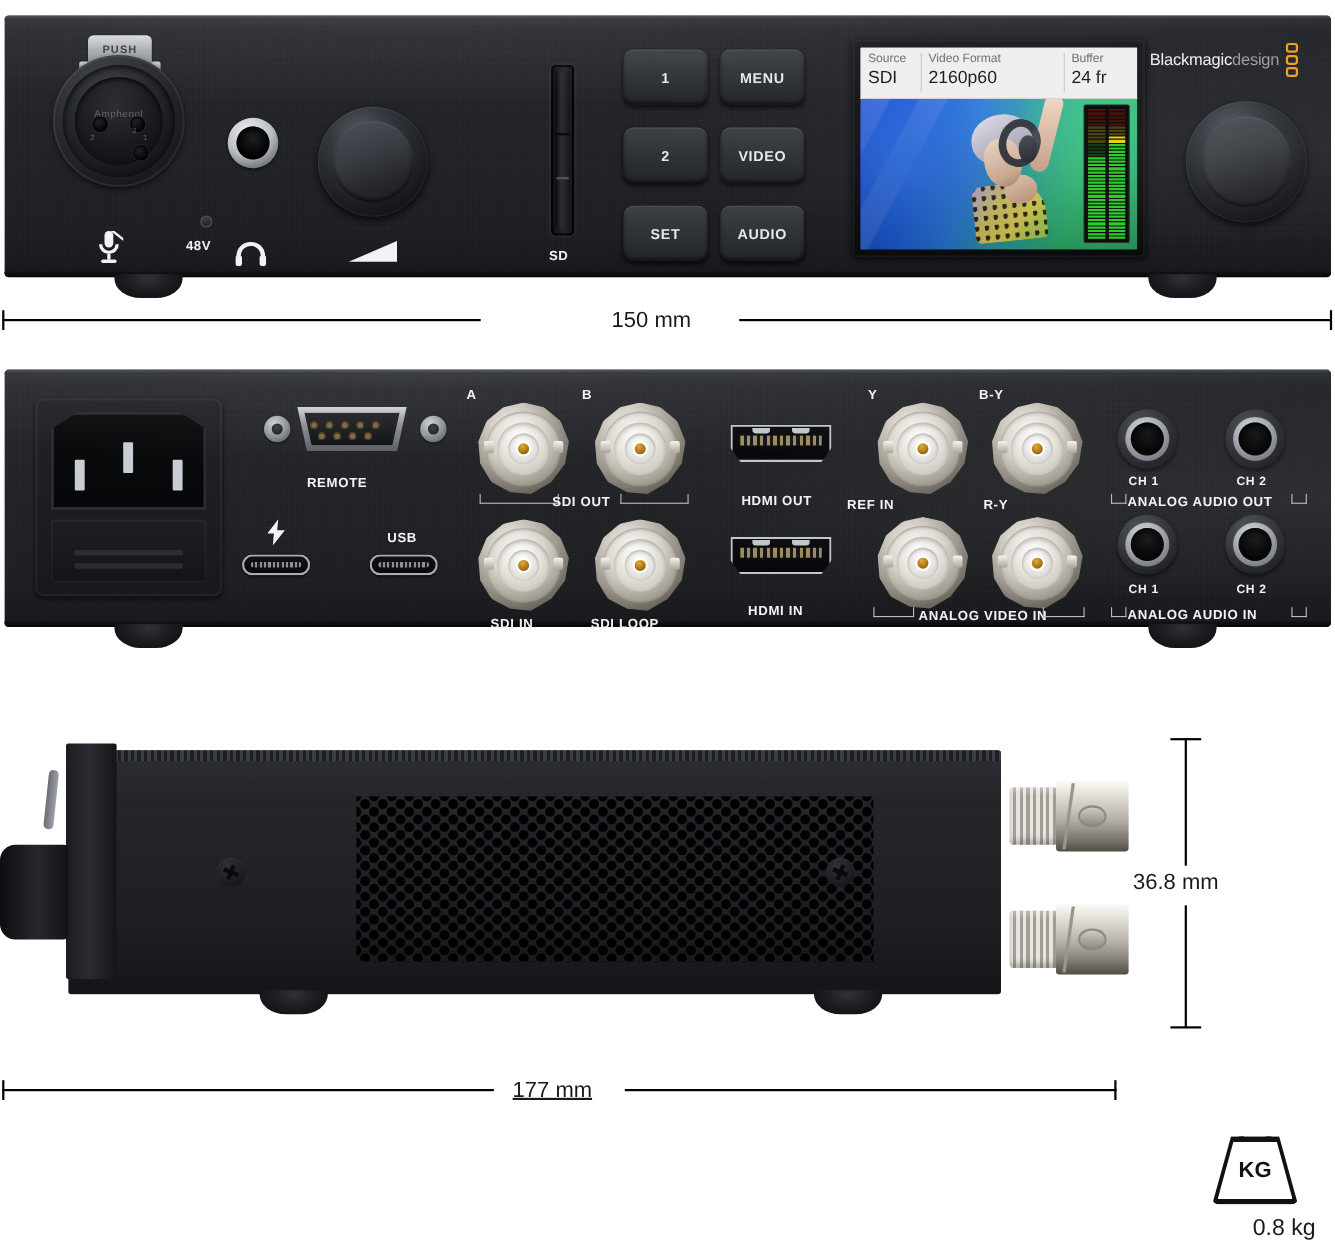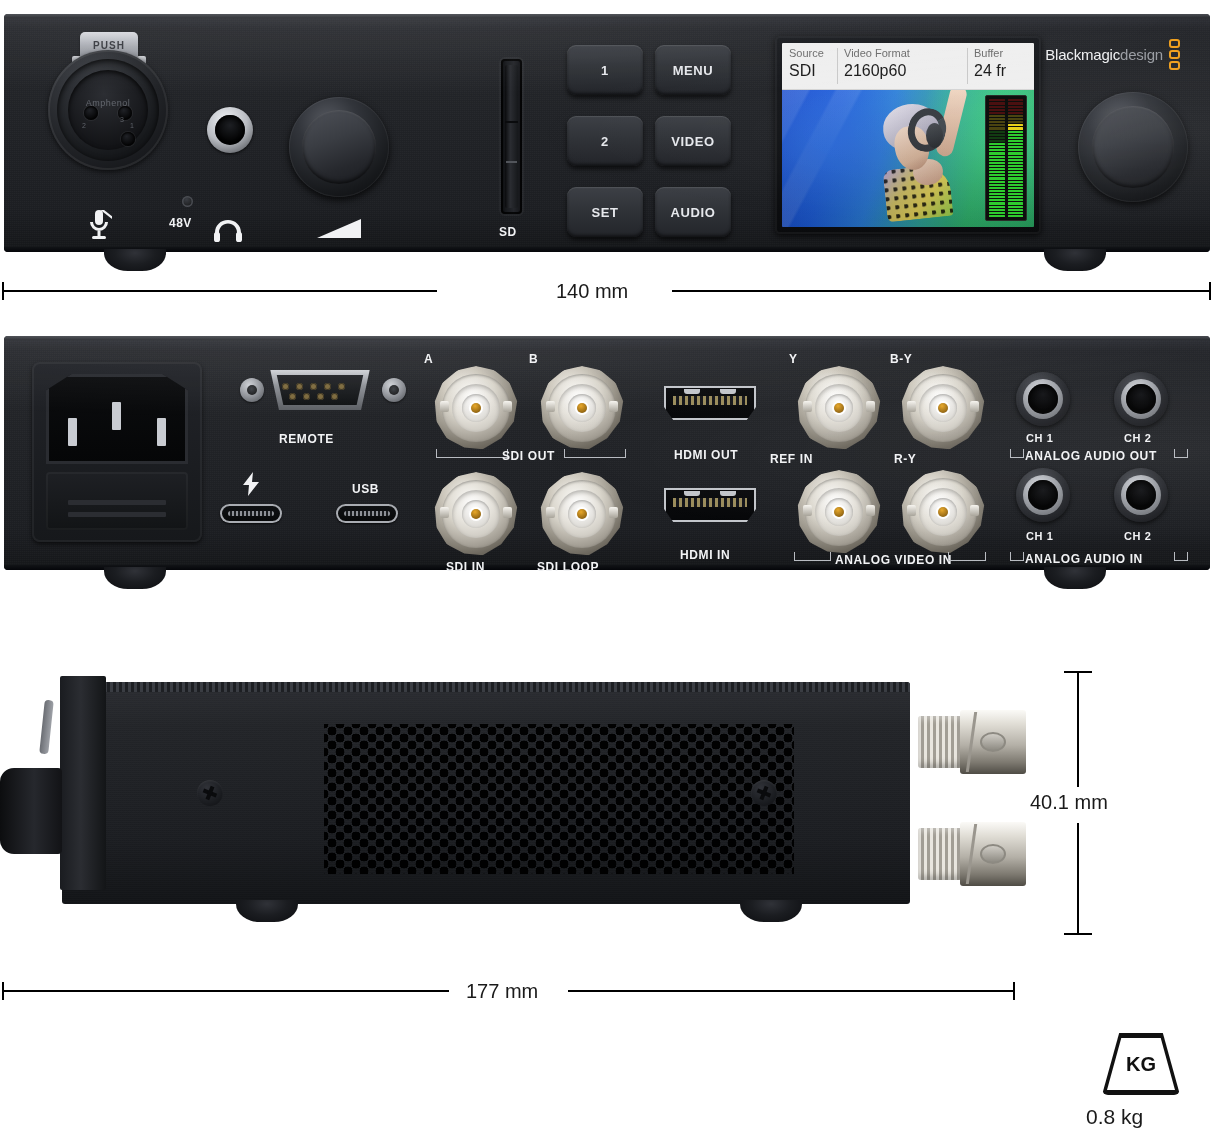--- a/index.html
+++ b/index.html
@@ -456,21 +456,21 @@
   }
 
   
   .dimline { position:absolute; background:#000; }
   .dimtext {
     position:absolute; font-size:20px; color:#1a1a1a; white-space:nowrap;
   }
   .tick { position:absolute; background:#000; }
 
   
-  #weight-badge { position:absolute; right:18px; bottom:8px; width:110px; text-align:left; }
+  #weight-badge { position:absolute; right:18px; bottom:8px; width:110px; text-align:right; }
   .kg-shape {
     position:relative; width:78px; height:62px; margin:0 auto;
     background:#111; 
     clip-path: polygon(22% 0, 78% 0, 100% 100%, 0 100%);
     border-radius:6px;
   }
   .kg-shape .inner {
     position:absolute; left:5px; right:5px; top:5px; bottom:5px;
     background:#fff;
     clip-path: polygon(21% 0, 79% 0, 100% 100%, 0 100%);
@@ -688,21 +688,21 @@
       </div>
   </div>
 </div>
 
 <div class="foot" style="left:104px; top:249px;"></div>
 <div class="foot" style="left:1044px; top:249px;"></div>
 
 <div>
   <div class="tick" style="left:2px; top:282px; width:2px; height:18px;"></div>
   <div class="dimline" style="left:2px; top:290px; width:435px; height:2px;"></div>
-  <div class="dimtext" style="left:556px; top:280px;">140 mm</div>
+  <div class="dimtext" style="left:556px; top:280px;">150 mm</div>
   <div class="dimline" style="left:672px; top:290px; width:538px; height:2px;"></div>
   <div class="tick" style="left:1209px; top:282px; width:2px; height:18px;"></div>
 </div>
 
 <div class="chassis" id="rear-panel">
   <div class="toplip"></div>
   <div class="botlip"></div>
 
   <div class="iec">
     <div class="iec-socket">
@@ -902,29 +902,29 @@
 <div class="side-bnc" style="position:absolute; left:918px; top:822px;">
   <div class="thread"></div>
     <div class="barrel"></div>
     <div class="slit"></div>
     <div class="slot"></div>
 </div>
 
 <div>
   <div class="tick" style="left:1064px; top:671px; width:28px; height:2px;"></div>
   <div class="dimline" style="left:1077px; top:671px; width:2px; height:116px;"></div>
-  <div class="dimtext" style="left:1030px; top:791px;">40.1 mm</div>
+  <div class="dimtext" style="left:1030px; top:791px;">36.8 mm</div>
   <div class="dimline" style="left:1077px; top:823px; width:2px; height:111px;"></div>
   <div class="tick" style="left:1064px; top:933px; width:28px; height:2px;"></div>
 </div>
 
 <div>
   <div class="tick" style="left:2px; top:982px; width:2px; height:18px;"></div>
   <div class="dimline" style="left:2px; top:990px; width:447px; height:2px;"></div>
-  <div class="dimtext" style="left:466px; top:980px;">177 mm</div>
+  <div class="dimtext" style="left:466px; top:980px;text-decoration:underline;">177 mm</div>
   <div class="dimline" style="left:568px; top:990px; width:447px; height:2px;"></div>
   <div class="tick" style="left:1013px; top:982px; width:2px; height:18px;"></div>
 </div>
 
 <div id="weight-badge">
   <div class="kg-shape">
     <div class="kg-handle"></div>
     <div class="inner">KG</div>
   </div>
   <div class="kg-weight-text">0.8 kg</div>

